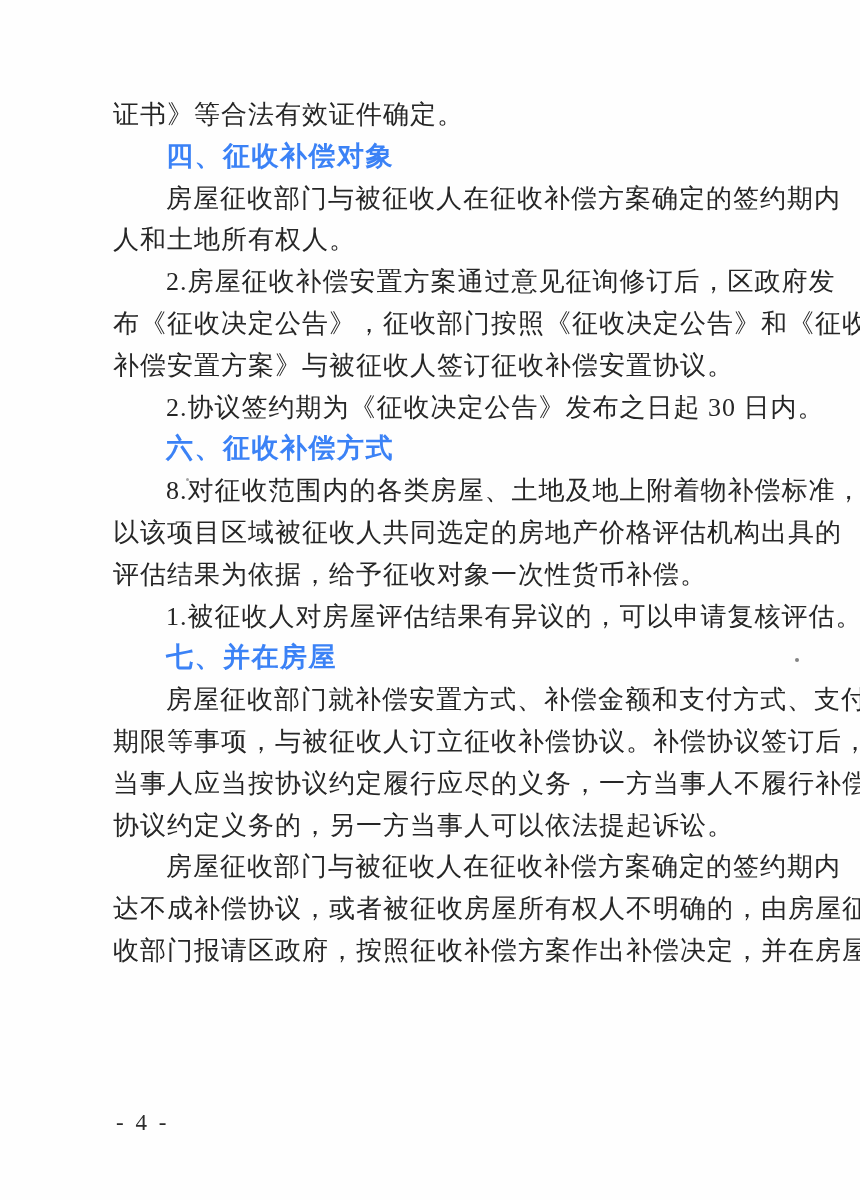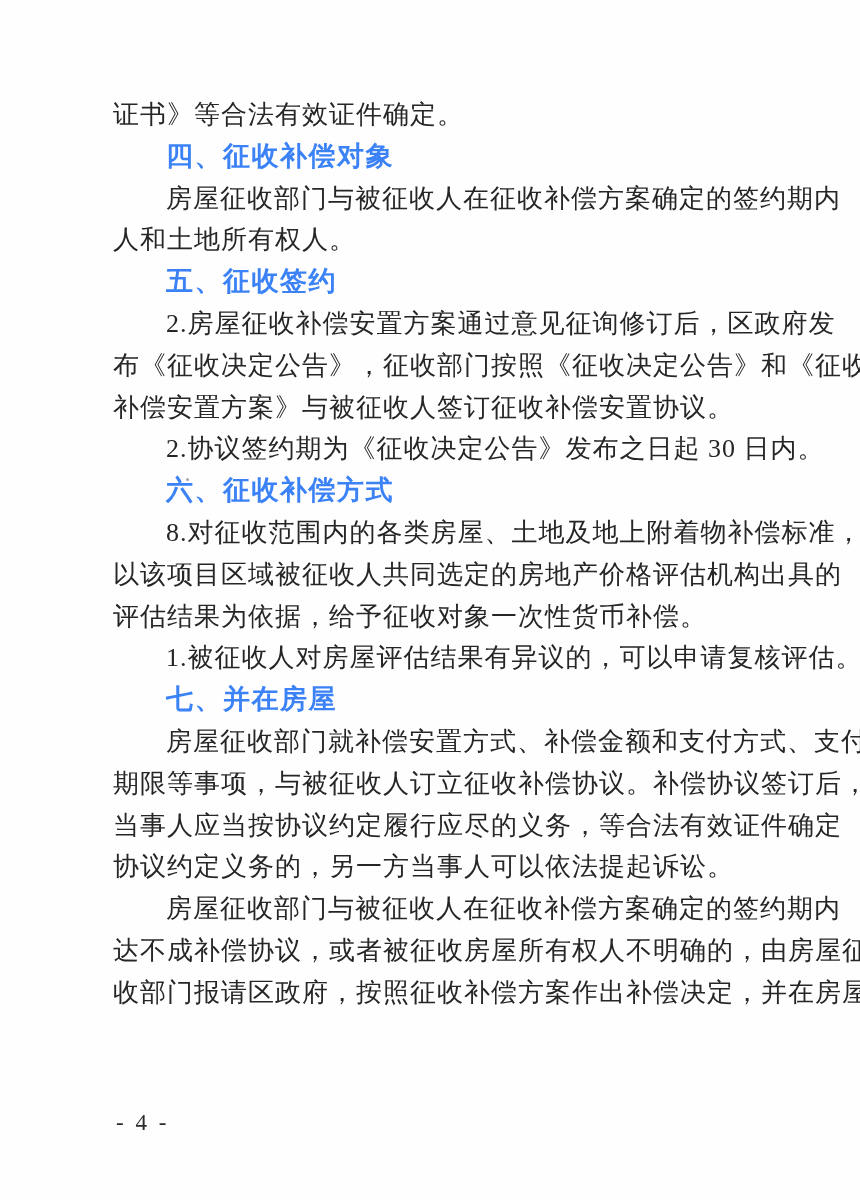--- a/index.html
+++ b/index.html
@@ -62,34 +62,33 @@
 </style>
 </head>
 <body>
 
 <div class="page">
   <div class="doc-body">
       <div class="line body">证书》等合法有效证件确定。</div>
       <div class="line heading indent">四、征收补偿对象</div>
       <div class="line body indent">房屋征收部门与被征收人在征收补偿方案确定的签约期内</div>
       <div class="line body">人和土地所有权人。</div>
-      <div class="line heading indent">五、征收签约</div>
       <div class="line body indent">2.房屋征收补偿安置方案通过意见征询修订后，区政府发</div>
       <div class="line body">布《征收决定公告》，征收部门按照《征收决定公告》和《征收</div>
       <div class="line body">补偿安置方案》与被征收人签订征收补偿安置协议。</div>
       <div class="line body indent">2.协议签约期为《征收决定公告》发布之日起 30 日内。</div>
       <div class="line heading indent">六、征收补偿方式</div>
       <div class="line body indent">8.对征收范围内的各类房屋、土地及地上附着物补偿标准，</div>
       <div class="line body">以该项目区域被征收人共同选定的房地产价格评估机构出具的</div>
       <div class="line body">评估结果为依据，给予征收对象一次性货币补偿。</div>
       <div class="line body indent">1.被征收人对房屋评估结果有异议的，可以申请复核评估。</div>
       <div class="line heading indent">七、并在房屋</div>
       <div class="line body indent">房屋征收部门就补偿安置方式、补偿金额和支付方式、支付</div>
       <div class="line body">期限等事项，与被征收人订立征收补偿协议。补偿协议签订后，</div>
-      <div class="line body">当事人应当按协议约定履行应尽的义务，等合法有效证件确定</div>
+      <div class="line body">当事人应当按协议约定履行应尽的义务，一方当事人不履行补偿</div>
       <div class="line body">协议约定义务的，另一方当事人可以依法提起诉讼。</div>
       <div class="line body indent">房屋征收部门与被征收人在征收补偿方案确定的签约期内</div>
       <div class="line body">达不成补偿协议，或者被征收房屋所有权人不明确的，由房屋征</div>
       <div class="line body">收部门报请区政府，按照征收补偿方案作出补偿决定，并在房屋</div>
     </div>
 
   <div class="page-footer">- 4 -</div>
 
   <div class="speckle speckle-1"></div>
   <div class="speckle speckle-2"></div>

